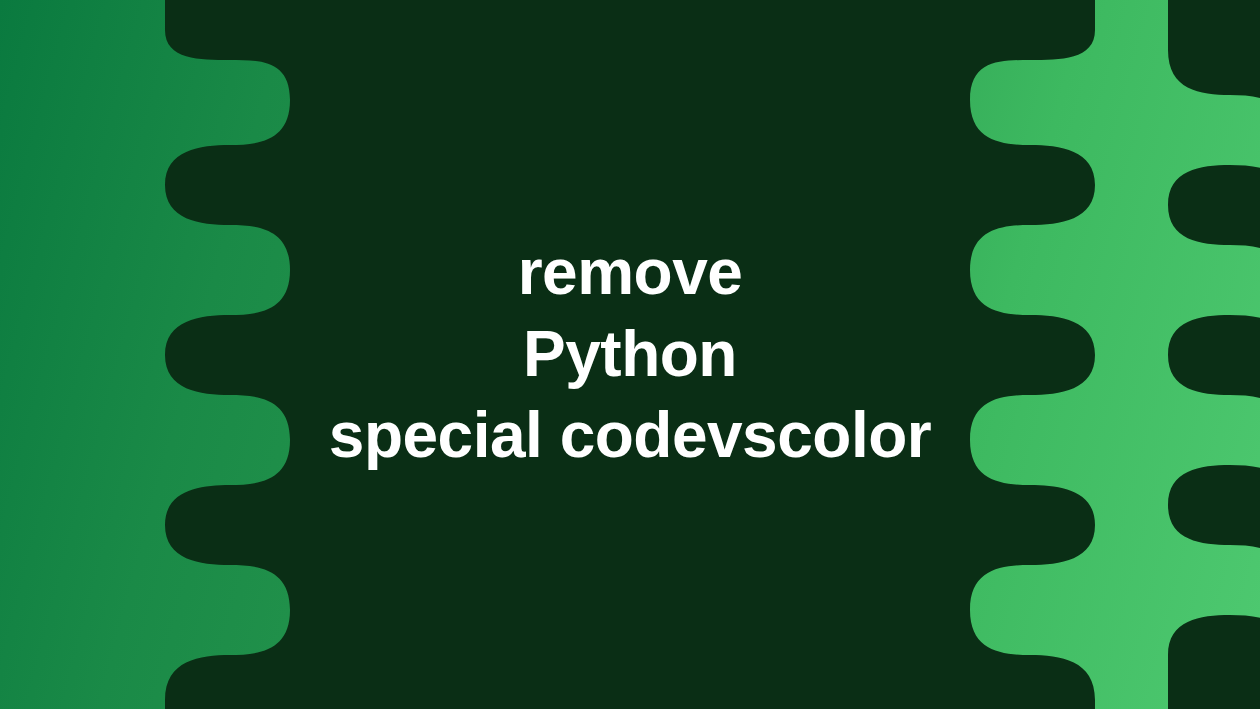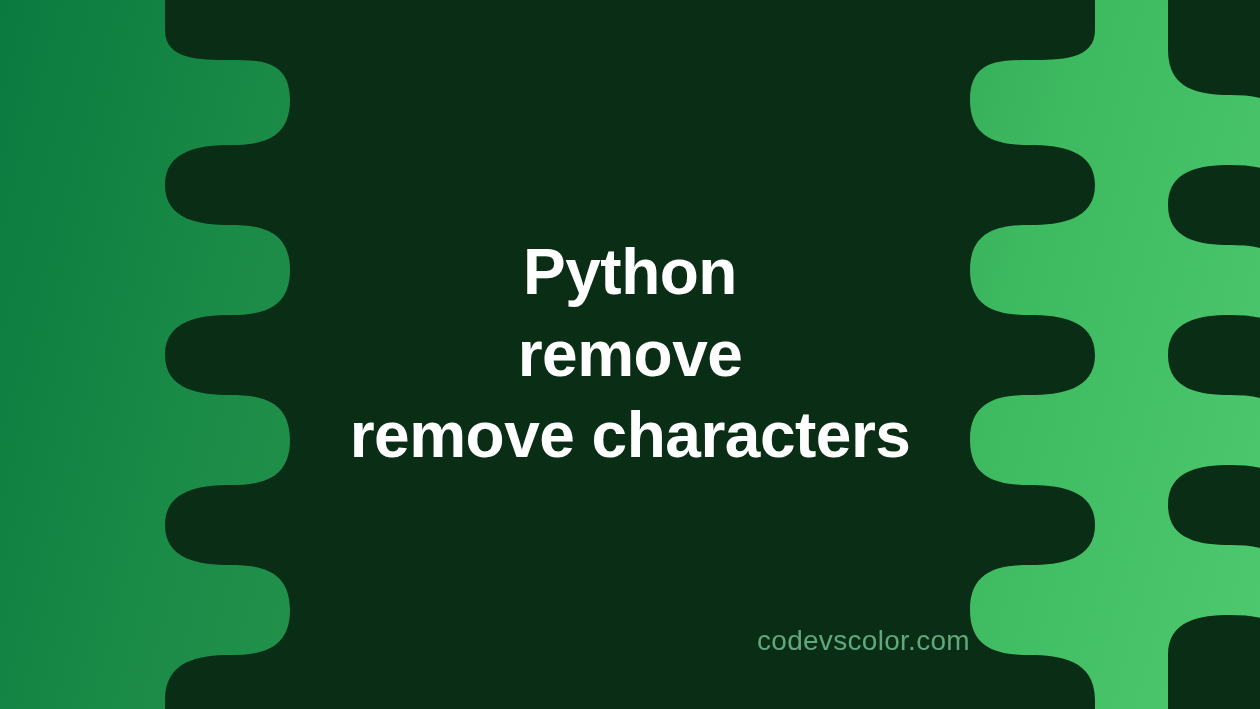--- a/index.html
+++ b/index.html
@@ -127,20 +127,19 @@
       C 1290 620, 1260 615, 1230 615
       C 1200 615, 1168 620, 1168 655
       C 1168 690, 1168 730, 1168 770
       L 1290 770
       Z
     "></path>
   </svg>
 
   <div class="text-wrap">
     <div class="title">
+      <div>remove</div>
       <div>Python</div>
-      <div>remove</div>
-      <div>remove characters</div>
+      <div>special codevscolor</div>
     </div>
   </div>
 
-  <div class="attribution">codevscolor.com</div>
 </div>
 
 </body></html>

